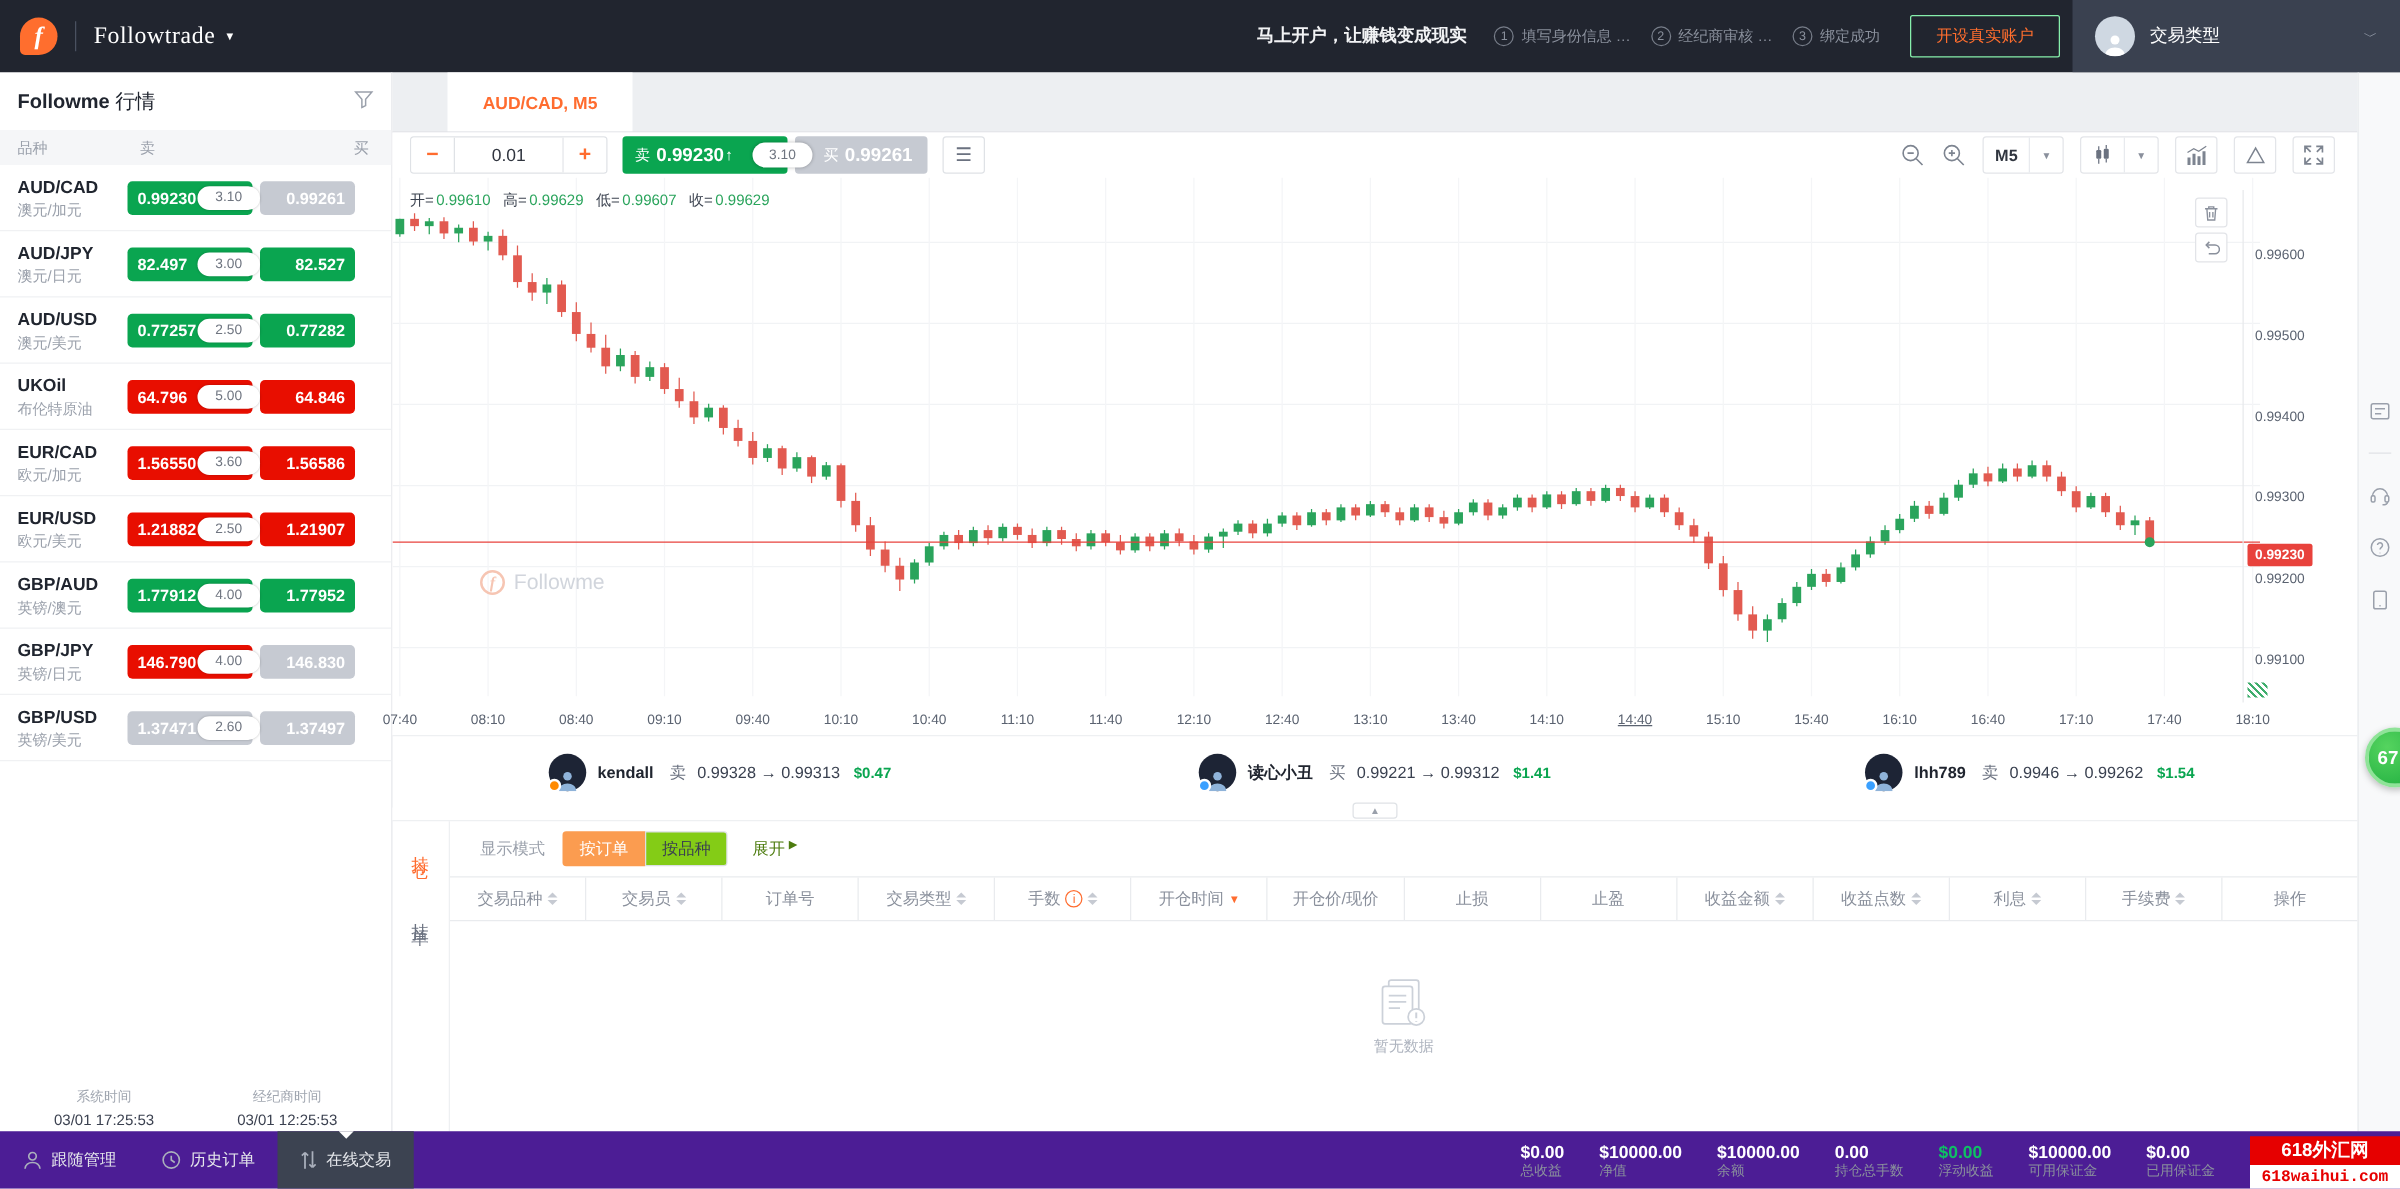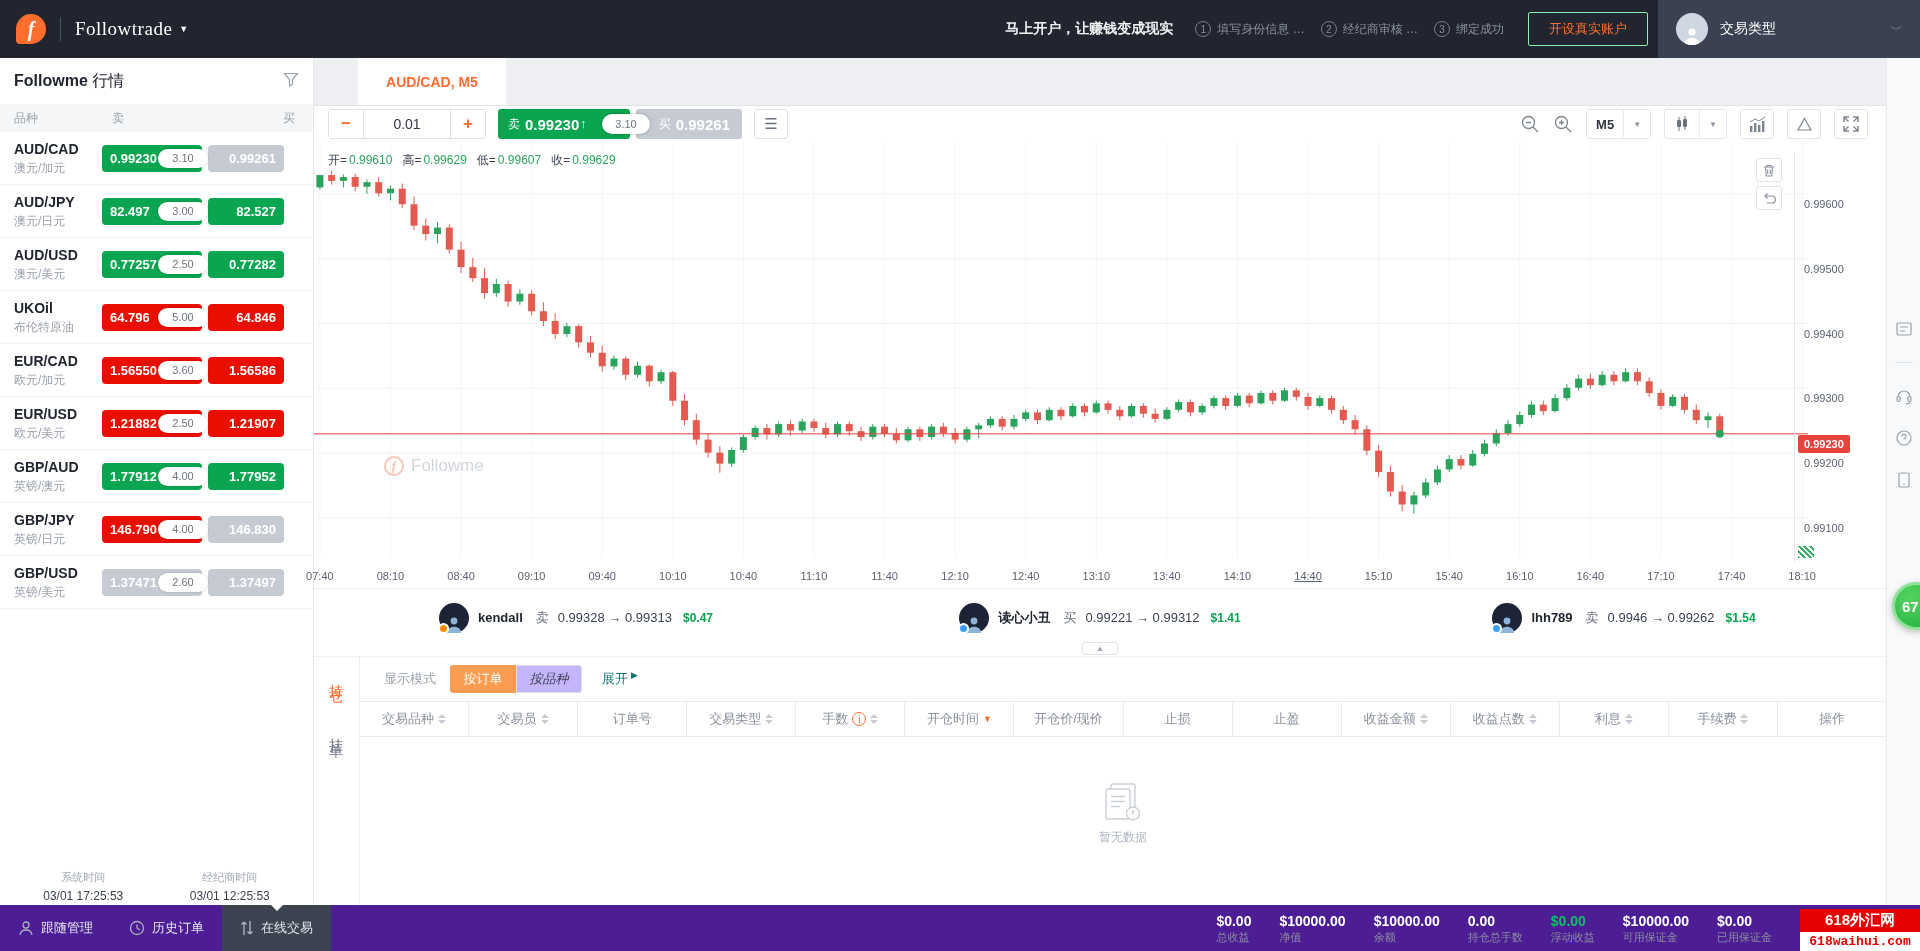--- a/index.html
+++ b/index.html
@@ -148,22 +148,22 @@
   .vtabs { width:46px; border-right:1px solid #eef0f2; display:flex; flex-direction:column; align-items:center; padding-top:16px; }
   .vtab { writing-mode:vertical-rl; text-orientation:upright; font-size:14px; letter-spacing:5px; cursor:pointer; }
   .vtab.active { color:#ff6c2f; }
   .vtab.idle { color:#6b7280; margin-top:44px; }
   .orders-main { flex:1; display:flex; flex-direction:column; min-width:0; }
   .ord-controls { height:44px; display:flex; align-items:center; padding-left:24px; }
   .oc-label { font-size:13px; color:#9aa0ab; margin-right:14px; }
   .seg { display:flex; height:28px; }
   .seg-btn { width:66px; display:flex; align-items:center; justify-content:center; font-size:13px; cursor:pointer; }
   .seg-btn.on { background:#fb9c50; color:#fff; border-radius:3px 0 0 3px; }
-  .seg-btn.off { background:#c4b5fd; color:#3a4150; border:1px solid #dcdfe3; border-radius:0 3px 3px 0;font-style:italic; }
-  .expand-link { margin-left:20px; color:#0f766e; font-size:13px; cursor:pointer; display:flex; gap:3px; }
+  .seg-btn.off { background:#84cc16; color:#3a4150; border:1px solid #dcdfe3; border-radius:0 3px 3px 0; }
+  .expand-link { margin-left:20px; color:#4d7c0f; font-size:13px; cursor:pointer; display:flex; gap:3px; }
   .expand-link .tri { font-size:9px; }
   .ord-header { height:36px; display:flex; border-top:1px solid #e9ebee; border-bottom:1px solid #e9ebee; }
   .oh-cell { flex:1; display:flex; align-items:center; justify-content:center; font-size:13px;
     color:#8a909c; gap:4px; cursor:pointer; }
   .oh-cell + .oh-cell { border-left:1px solid #e9ebee; }
   .sort-ic { display:inline-flex; flex-direction:column; gap:2px; }
   .sort-ic i { display:block; width:0; height:0; border-left:4px solid transparent; border-right:4px solid transparent; }
   .sort-ic .up { border-bottom:4px solid #c6cad2; }
   .sort-ic .dn { border-top:4px solid #c6cad2; }
   .info-ic { width:14px; height:14px; border:1px solid #ff6c2f; border-radius:50%; color:#ff6c2f;

